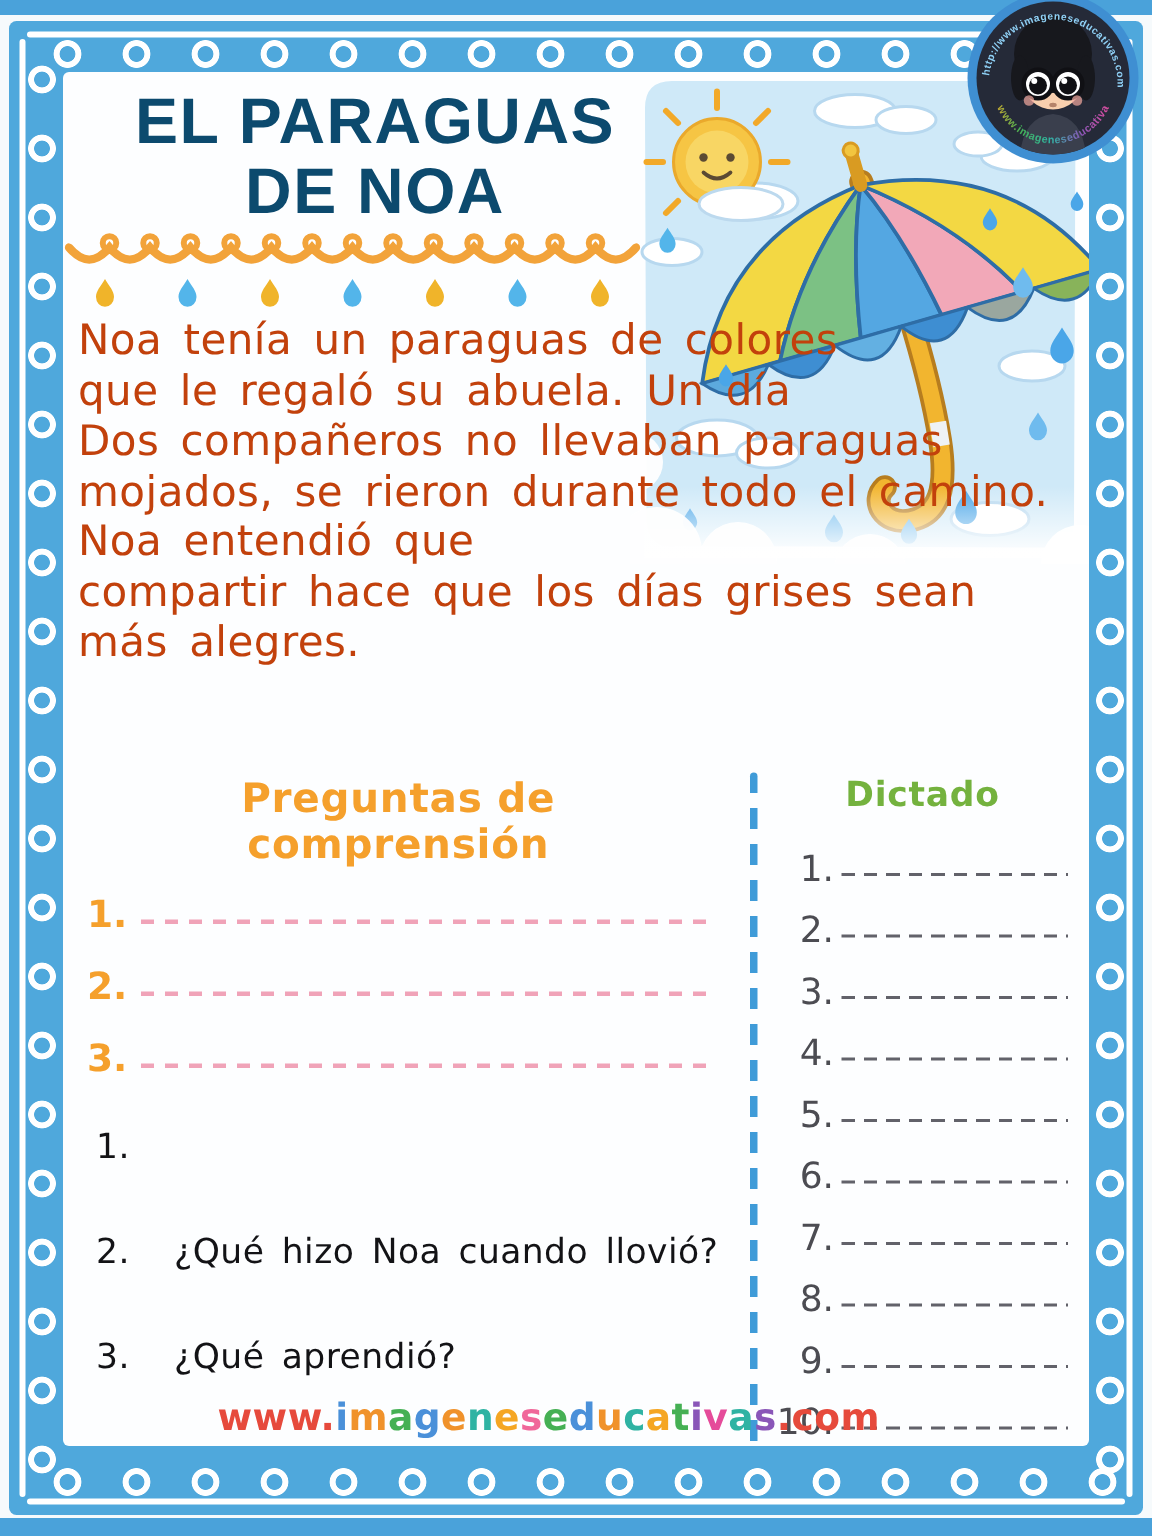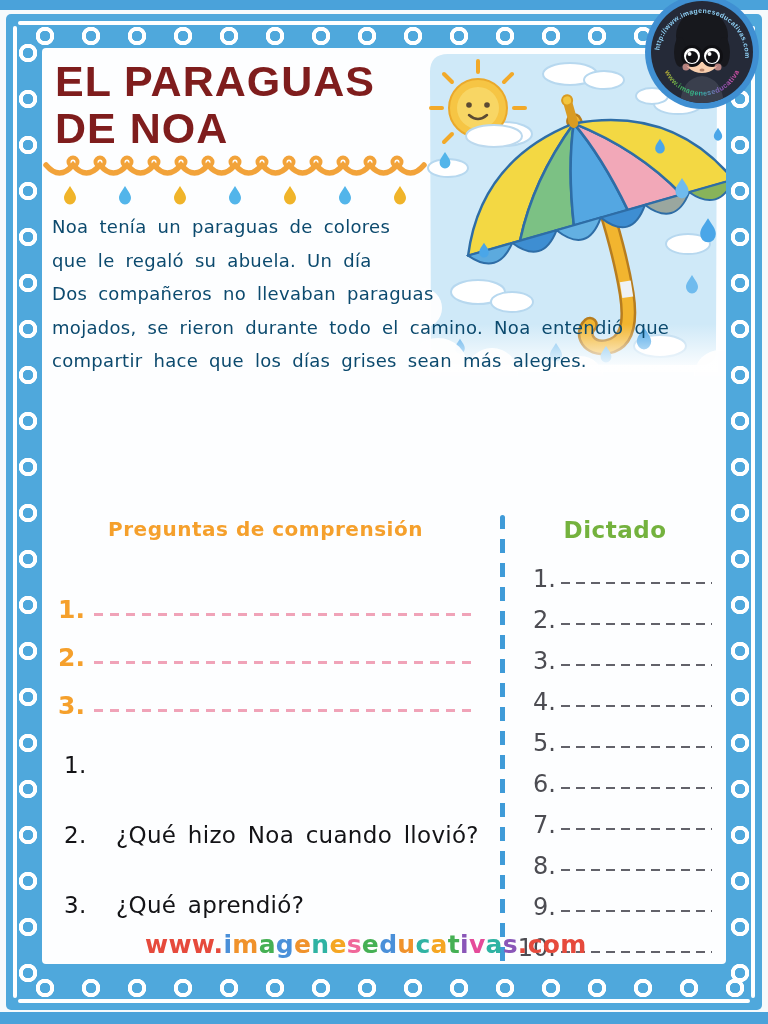--- a/index.html
+++ b/index.html
@@ -22,30 +22,30 @@
     background-image:radial-gradient(circle at 23px 12px,rgba(255,255,255,0) 5px,#fff 5.5px,#fff 9px,rgba(255,255,255,0) 9.5px);
     background-size:46px 24px;background-repeat:repeat-x;}
   .loops-top{top:10px;}
   .loops-bottom{bottom:10px;}
   .loops-v{width:24px;top:16px;bottom:16px;
     background-image:radial-gradient(circle at 12px 23px,rgba(255,255,255,0) 5px,#fff 5.5px,#fff 9px,rgba(255,255,255,0) 9.5px);
     background-size:24px 46px;background-repeat:repeat-y;}
   .loops-left{left:10px;}
   .loops-right{right:10px;}
 
-  .title{position:absolute;left:55px;top:58px;width:390px;
-    font-size:43px;font-weight:bold;color:#7f1d1d;line-height:47px;letter-spacing:1px;
+  .title{position:absolute;left:55px;top:58px;width:390px;text-align:center;
+    font-size:43px;font-weight:bold;color:#0c4a6e;line-height:47px;letter-spacing:1px;
     font-family:"Liberation Sans",sans-serif;}
   .divider{position:absolute;left:40px;top:149px;}
   .illustration{position:absolute;left:420px;top:46px;width:306px;height:330px;z-index:1;}
   .passage{position:absolute;left:52px;top:210px;width:668px;z-index:2;
-    font-size:18px;line-height:33.5px;color:#0c4a6e;letter-spacing:0.3px;word-spacing:5px;
+    font-size:28px;line-height:33.5px;color:#c2410c;letter-spacing:0.3px;word-spacing:5px;
     font-family:"DejaVu Sans",sans-serif;}
   .comp-heading{position:absolute;left:58px;top:517px;width:415px;text-align:center;
-    font-size:20px;font-weight:bold;color:#f5a02c;letter-spacing:0.5px;
+    font-size:27px;font-weight:bold;color:#f5a02c;letter-spacing:0.5px;
     font-family:"DejaVu Sans",sans-serif;}
   .dict-heading{position:absolute;left:520px;top:517px;width:190px;text-align:center;
     font-size:23px;font-weight:bold;color:#74b23e;letter-spacing:0.5px;
     font-family:"DejaVu Sans",sans-serif;}
   .answers{position:absolute;left:58px;top:576px;width:414px;}
   .arow{display:flex;align-items:flex-end;height:48px;}
   .anum{color:#f5a02c;font-weight:bold;font-size:25px;width:36px;
     font-family:"DejaVu Sans",sans-serif;}
   .aline{flex:1;height:3px;margin-bottom:8px;
     background:repeating-linear-gradient(90deg,#f0a3b8 0 9px,rgba(0,0,0,0) 9px 16px);}

